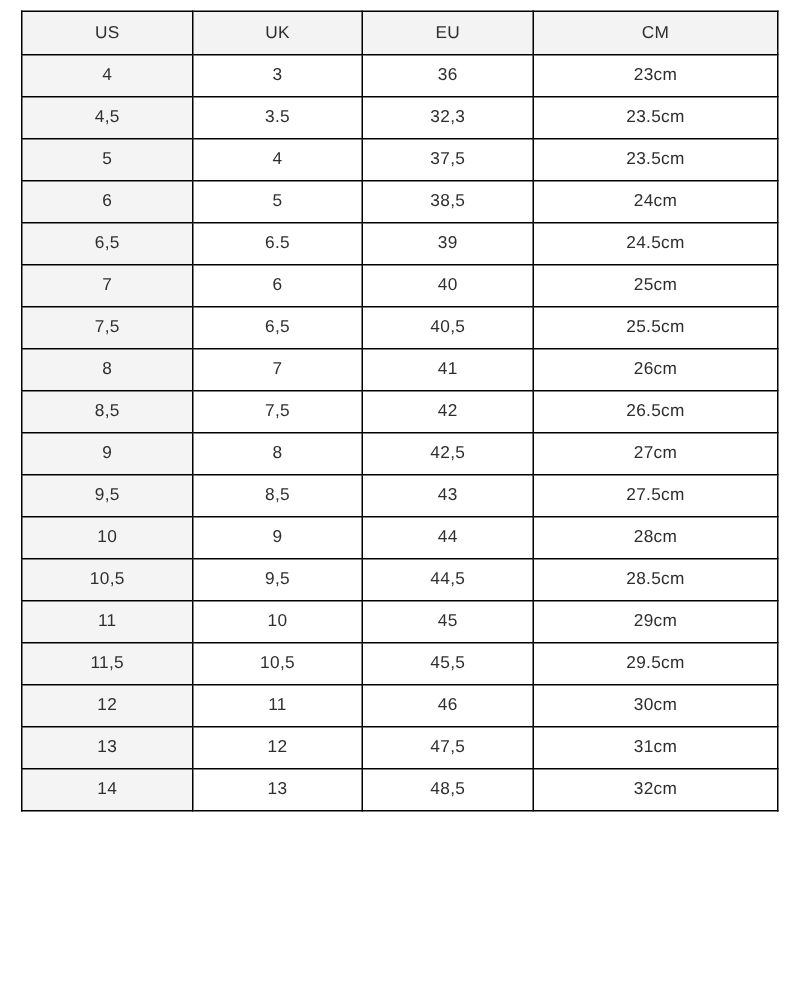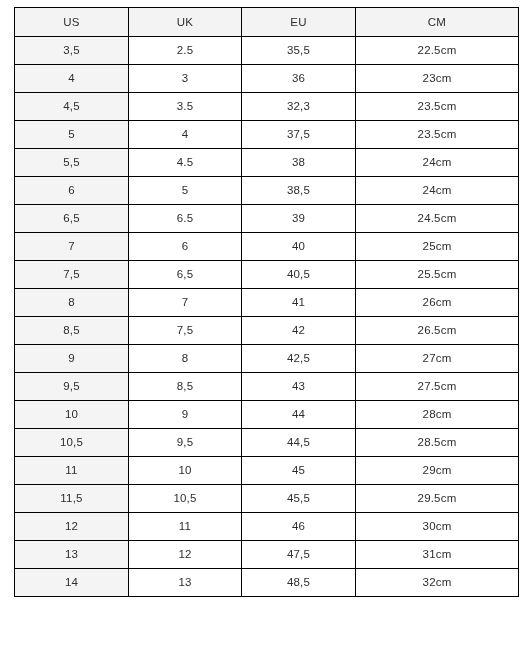--- a/index.html
+++ b/index.html
@@ -78,48 +78,36 @@
       <thead>
         <tr>
           <th>US</th>
           <th>UK</th>
           <th>EU</th>
           <th>CM</th>
         </tr>
       </thead>
       <tbody id="table-body">
           <tr>
-            <td class="col-us">3,5</td>
-            <td class="col-uk">2.5</td>
-            <td class="col-eu">35,5</td>
-            <td class="col-cm">22.5cm</td>
-          </tr>
-          <tr>
             <td class="col-us">4</td>
             <td class="col-uk">3</td>
             <td class="col-eu">36</td>
             <td class="col-cm">23cm</td>
           </tr>
           <tr>
             <td class="col-us">4,5</td>
             <td class="col-uk">3.5</td>
             <td class="col-eu">32,3</td>
             <td class="col-cm">23.5cm</td>
           </tr>
           <tr>
             <td class="col-us">5</td>
             <td class="col-uk">4</td>
             <td class="col-eu">37,5</td>
             <td class="col-cm">23.5cm</td>
-          </tr>
-          <tr>
-            <td class="col-us">5,5</td>
-            <td class="col-uk">4.5</td>
-            <td class="col-eu">38</td>
-            <td class="col-cm">24cm</td>
           </tr>
           <tr>
             <td class="col-us">6</td>
             <td class="col-uk">5</td>
             <td class="col-eu">38,5</td>
             <td class="col-cm">24cm</td>
           </tr>
           <tr>
             <td class="col-us">6,5</td>
             <td class="col-uk">6.5</td>

